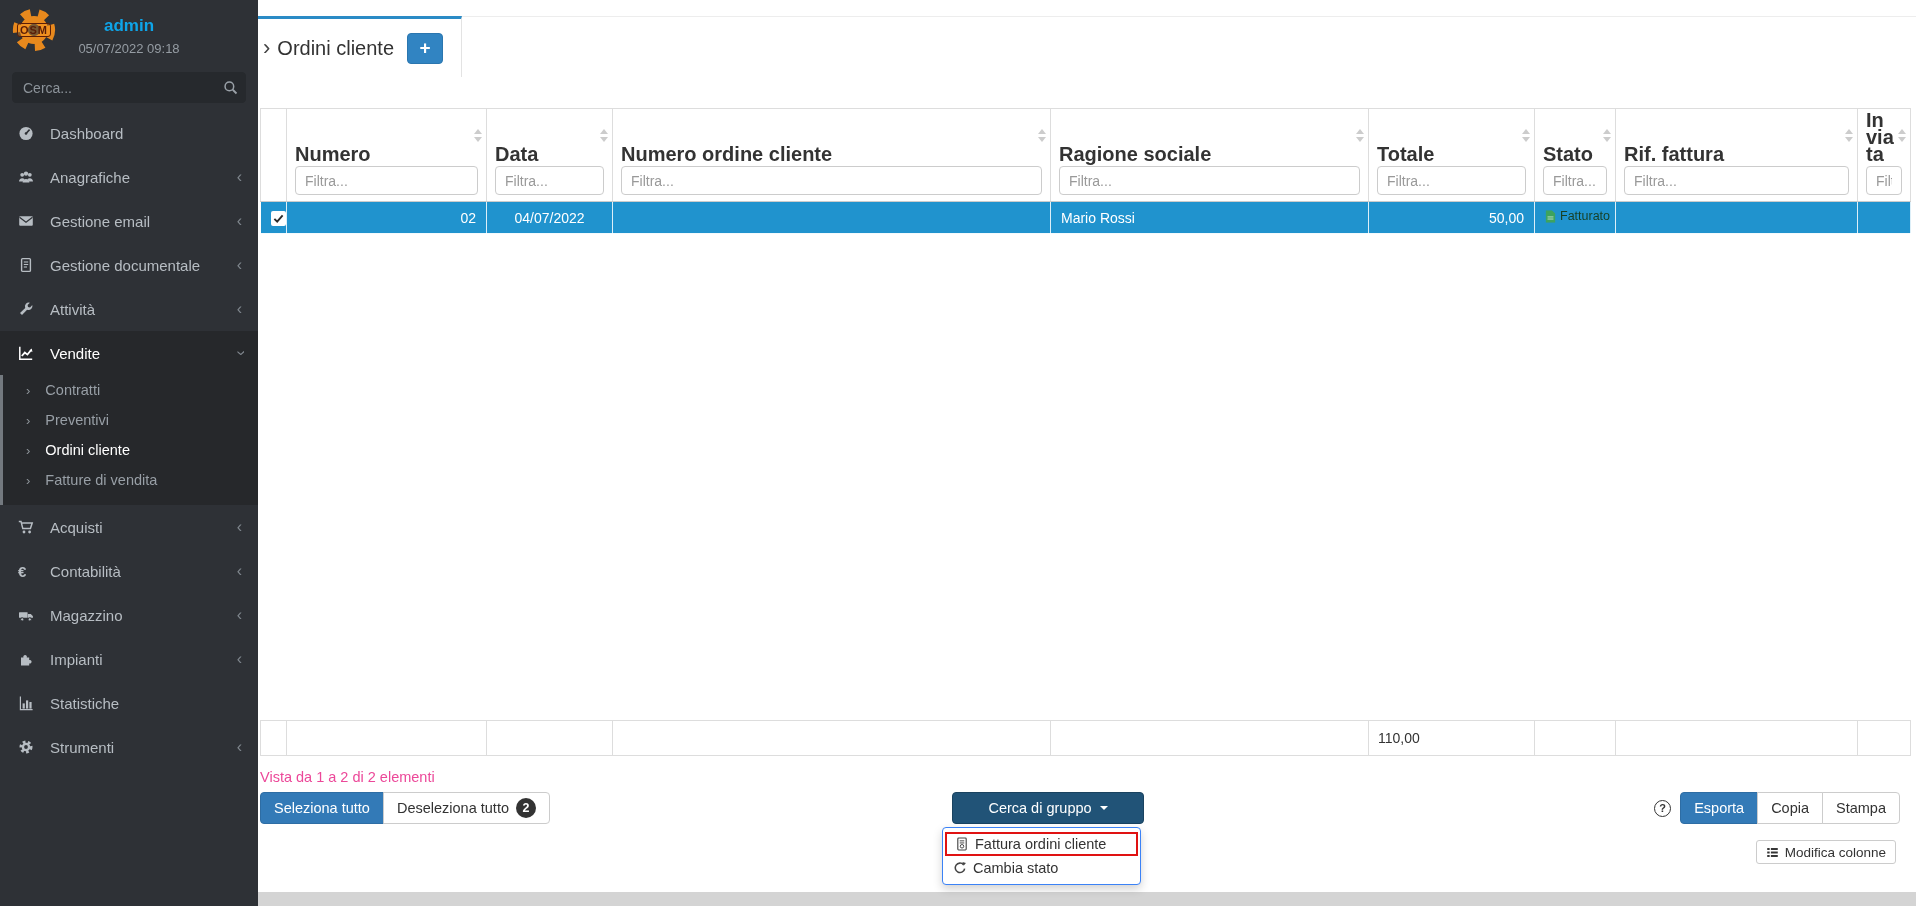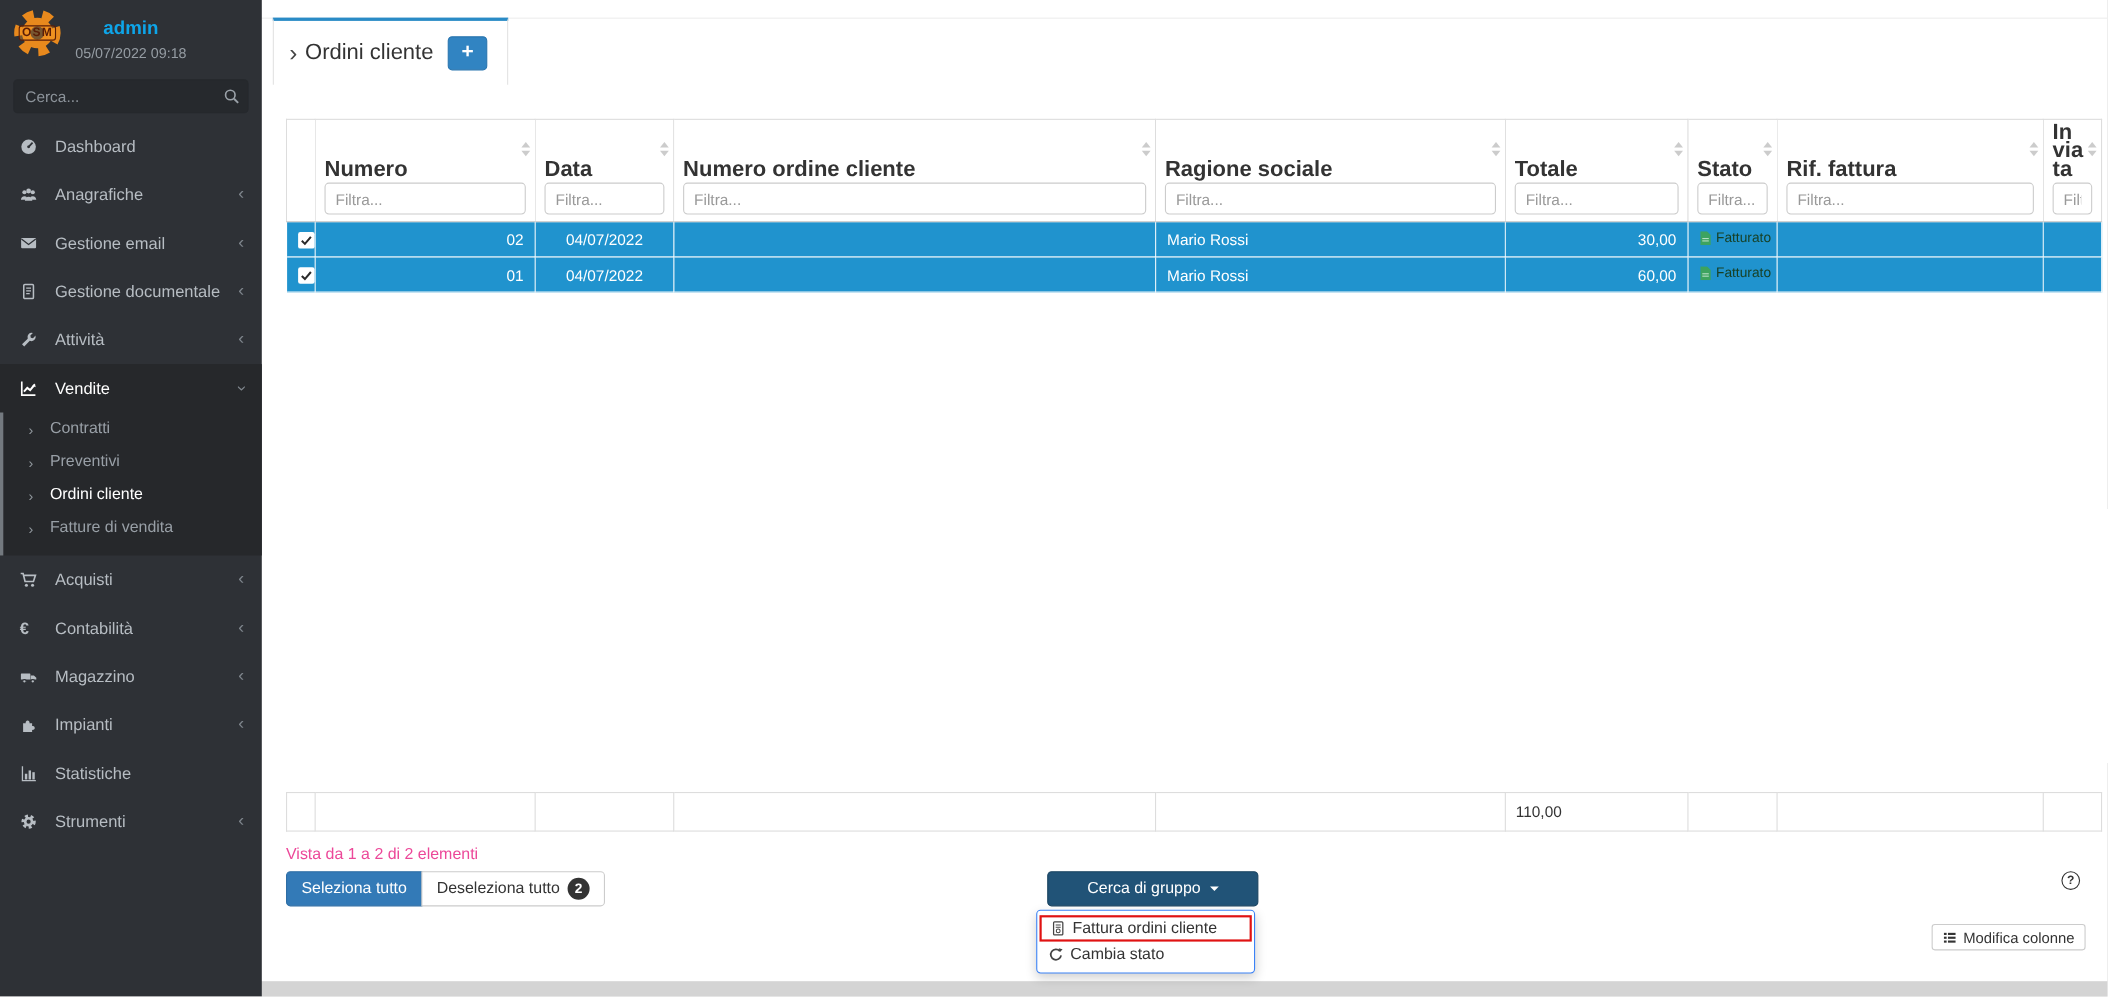--- a/index.html
+++ b/index.html
@@ -5,21 +5,21 @@
   * { margin:0; padding:0; box-sizing:border-box; }
   html,body { width:1916px; height:906px; }
   body {
     font-family:"Liberation Sans", sans-serif;
     background:#d4d4d4;
     position:relative;
     overflow:hidden;
     color:#333;
   }
   
-  .sidebar { position:absolute; left:0; top:0; width:238px; height:906px; background:#2e3136; z-index:5; }
+  .sidebar { position:absolute; left:0; top:0; width:258px; height:906px; background:#2e3136; z-index:5; }
   .side-head { position:relative; padding-top:12px; }
   .logo { position:absolute; left:8px; top:4px; width:52px; height:52px; color:#e8891d; }
   .logo svg { width:52px; height:52px; }
   .logo .logo-text { position:absolute; left:50%; top:50%; transform:translate(-50%,-50%);
     font-size:11px; font-weight:bold; color:#5a1d07; letter-spacing:1px;
     border:1.5px solid #5a1d07; border-radius:3px; padding:0 2px; background:rgba(255,160,40,.35); }
   .user-name { text-align:center; color:#0ea5e9; font-size:17px; font-weight:bold; padding-top:4px; }
   .user-date { text-align:center; color:#959ca3; font-size:13px; margin-top:5px; }
   .side-search { margin:16px 12px 0 12px; position:relative; }
   .side-search input {
@@ -455,41 +455,21 @@
     </thead>
     <tbody>
       <tr class="selected">
         <td class="col-cb"><span class="checkbox"><svg viewBox="0 0 16 16">
                 <use href="#i-check"></use>
               </svg></span></td>
         <td class="ta-r">02</td>
         <td class="ta-c">04/07/2022</td>
         <td></td>
         <td>Mario Rossi</td>
-        <td class="ta-r">30,00</td>
-        <td>
-          <span class="badge-fatturato">
-            <svg viewBox="0 0 13 15">
-                <use href="#i-file-green"></use>
-              </svg>
-            <span>Fatturato</span>
-          </span>
-        </td>
-        <td></td>
-        <td></td>
-      </tr>
-      <tr class="selected">
-        <td class="col-cb"><span class="checkbox"><svg viewBox="0 0 16 16">
-                <use href="#i-check"></use>
-              </svg></span></td>
-        <td class="ta-r">01</td>
-        <td class="ta-c">04/07/2022</td>
-        <td></td>
-        <td>Mario Rossi</td>
-        <td class="ta-r">60,00</td>
+        <td class="ta-r">50,00</td>
         <td>
           <span class="badge-fatturato">
             <svg viewBox="0 0 13 15">
                 <use href="#i-file-green"></use>
               </svg>
             <span>Fatturato</span>
           </span>
         </td>
         <td></td>
         <td></td>
@@ -549,20 +529,25 @@
     <div class="dd-item">
       <svg viewBox="0 0 16 16">
           <use href="#i-refresh"></use>
         </svg>
       <span>Cambia stato</span>
     </div>
   </div>
 
   <div class="right-tools">
     <span class="help-circle">?</span>
+    <div class="grp" style="position:static">
+      <button class="btn btn-blue">Esporta</button>
+      <button class="btn">Copia</button>
+      <button class="btn">Stampa</button>
+    </div>
   </div>
 
   <button class="btn-cols">
     <svg viewBox="0 0 16 16">
         <use href="#i-columns"></use>
       </svg>
     <span>Modifica colonne</span>
   </button>
 </div>
 

